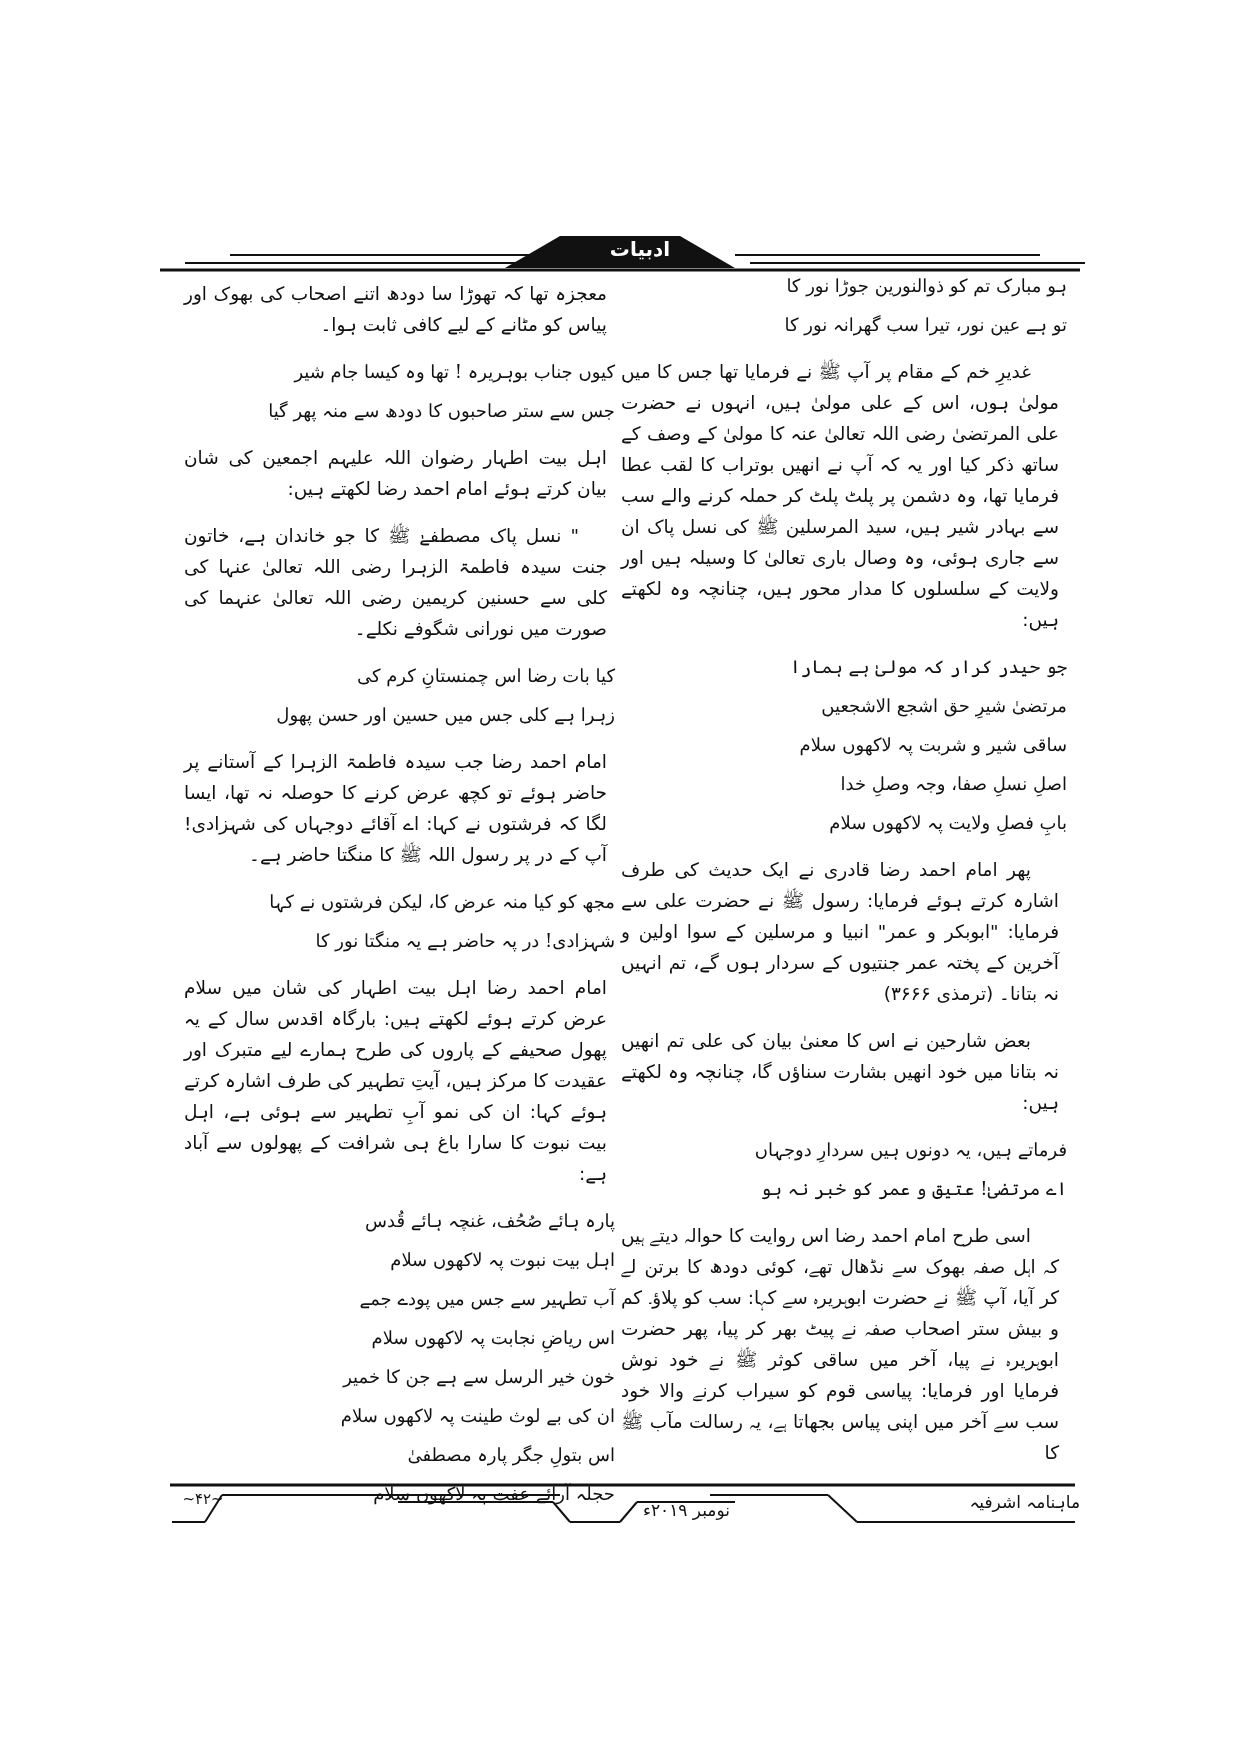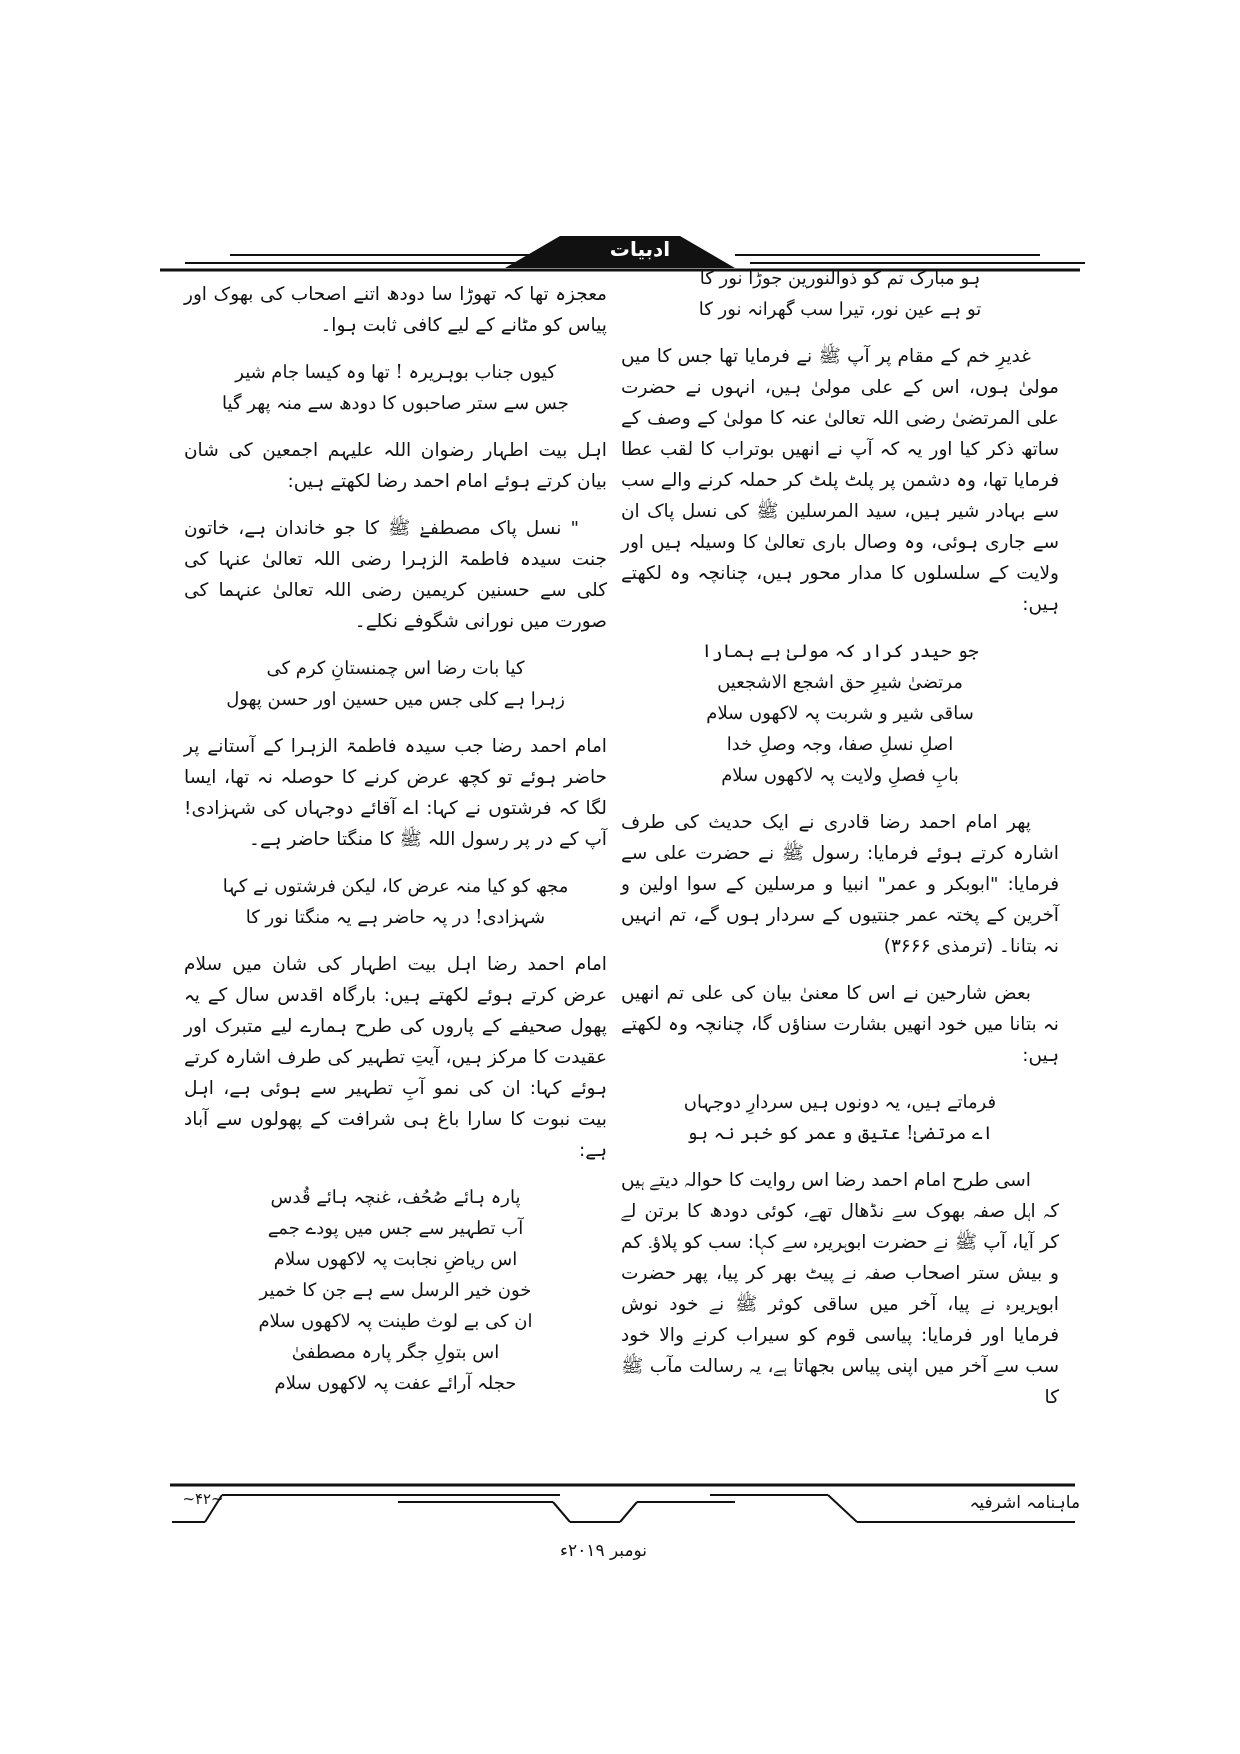--- a/index.html
+++ b/index.html
@@ -5,24 +5,24 @@
   html, body { margin:0; padding:0; background:#ffffff; }
   body { width:1240px; height:1754px; position:relative; overflow:hidden; font-family:"DejaVu Sans", sans-serif; color:#111; }
   .page { position:absolute; left:0; top:0; width:1153px; height:1754px; }
   svg.frame { position:absolute; left:0; top:0; }
   .section-title { position:absolute; left:560px; top:236px; width:160px; height:26px; text-align:center; color:#fff; font-weight:bold; font-size:20px; line-height:26px; direction:rtl; letter-spacing:3px; }
   .col { position:absolute; direction:rtl; text-align:justify; font-size:18.5px; line-height:31px; font-family:"DejaVu Sans", sans-serif; }
   .col-right { left:605px; top:262px; width:470px; }
   .col-left { left:168px; top:262px; width:455px; }
   .p { margin:16px; text-align-last:right; }
   .p.ind { text-indent:28px; }
-  .verse { text-align:center; margin:0; font-family:"DejaVu Serif", serif; font-size:18px; line-height:31px; }
+  .verse { text-align:right; margin:8px; font-family:"DejaVu Serif", serif; font-size:18px; line-height:31px; }
   .footer-text { position:absolute; direction:rtl; font-weight:normal; font-size:17px; }
   .pg { left:168px; top:1490px; width:70px; text-align:center; font-size:15px; direction:ltr; }
-  .date { left:560px; top:1540px; width:170px; text-align:left; }
+  .date { left:560px; top:1500px; width:170px; text-align:right; }
   .mag { left:950px; top:1492px; width:130px; text-align:right; }
 </style>
 </head>
 <body>
 
 <div class="page">
 
   <svg class="frame" width="1240" height="1754">
 
     <line x1="230" y1="255" x2="540" y2="255" stroke="#111" stroke-width="2"></line>
@@ -72,20 +72,21 @@
     <p class="verse">جس سے ستر صاحبوں کا دودھ سے منہ پھر گیا</p>
     <p class="p">اہل بیت اطہار رضوان اللہ علیہم اجمعین کی شان بیان کرتے ہوئے امام احمد رضا لکھتے ہیں:</p>
     <p class="p ind">" نسل پاک مصطفےٰ ﷺ کا جو خاندان ہے، خاتون جنت سیدہ فاطمۃ الزہرا رضی اللہ تعالیٰ عنہا کی کلی سے حسنین کریمین رضی اللہ تعالیٰ عنہما کی صورت میں نورانی شگوفے نکلے۔</p>
     <p class="verse">کیا بات رضا اس چمنستانِ کرم کی</p>
     <p class="verse">زہرا ہے کلی جس میں حسین اور حسن پھول</p>
     <p class="p">امام احمد رضا جب سیدہ فاطمۃ الزہرا کے آستانے پر حاضر ہوئے تو کچھ عرض کرنے کا حوصلہ نہ تھا، ایسا لگا کہ فرشتوں نے کہا: اے آقائے دوجہاں کی شہزادی! آپ کے در پر رسول اللہ ﷺ کا منگتا حاضر ہے۔</p>
     <p class="verse">مجھ کو کیا منہ عرض کا، لیکن فرشتوں نے کہا</p>
     <p class="verse">شہزادی! در پہ حاضر ہے یہ منگتا نور کا</p>
     <p class="p">امام احمد رضا اہل بیت اطہار کی شان میں سلام عرض کرتے ہوئے لکھتے ہیں: بارگاہ اقدس سال کے یہ پھول صحیفے کے پاروں کی طرح ہمارے لیے متبرک اور عقیدت کا مرکز ہیں، آیتِ تطہیر کی طرف اشارہ کرتے ہوئے کہا: ان کی نمو آبِ تطہیر سے ہوئی ہے، اہل بیت نبوت کا سارا باغ ہی شرافت کے پھولوں سے آباد ہے:</p>
     <p class="verse">پارہ ہائے صُحُف، غنچہ ہائے قُدس</p>
+    <p class="verse">اہل بیت نبوت پہ لاکھوں سلام</p>
     <p class="verse">آب تطہیر سے جس میں پودے جمے</p>
     <p class="verse">اس ریاضِ نجابت پہ لاکھوں سلام</p>
     <p class="verse">خون خیر الرسل سے ہے جن کا خمیر</p>
     <p class="verse">ان کی بے لوث طینت پہ لاکھوں سلام</p>
     <p class="verse">اس بتولِ جگر پارہ مصطفیٰ</p>
     <p class="verse">حجلہ آرائے عفت پہ لاکھوں سلام</p>
   </div>
 
   <div class="footer-text pg">~۴۲~</div>
   <div class="footer-text date">نومبر ۲۰۱۹ء</div>

